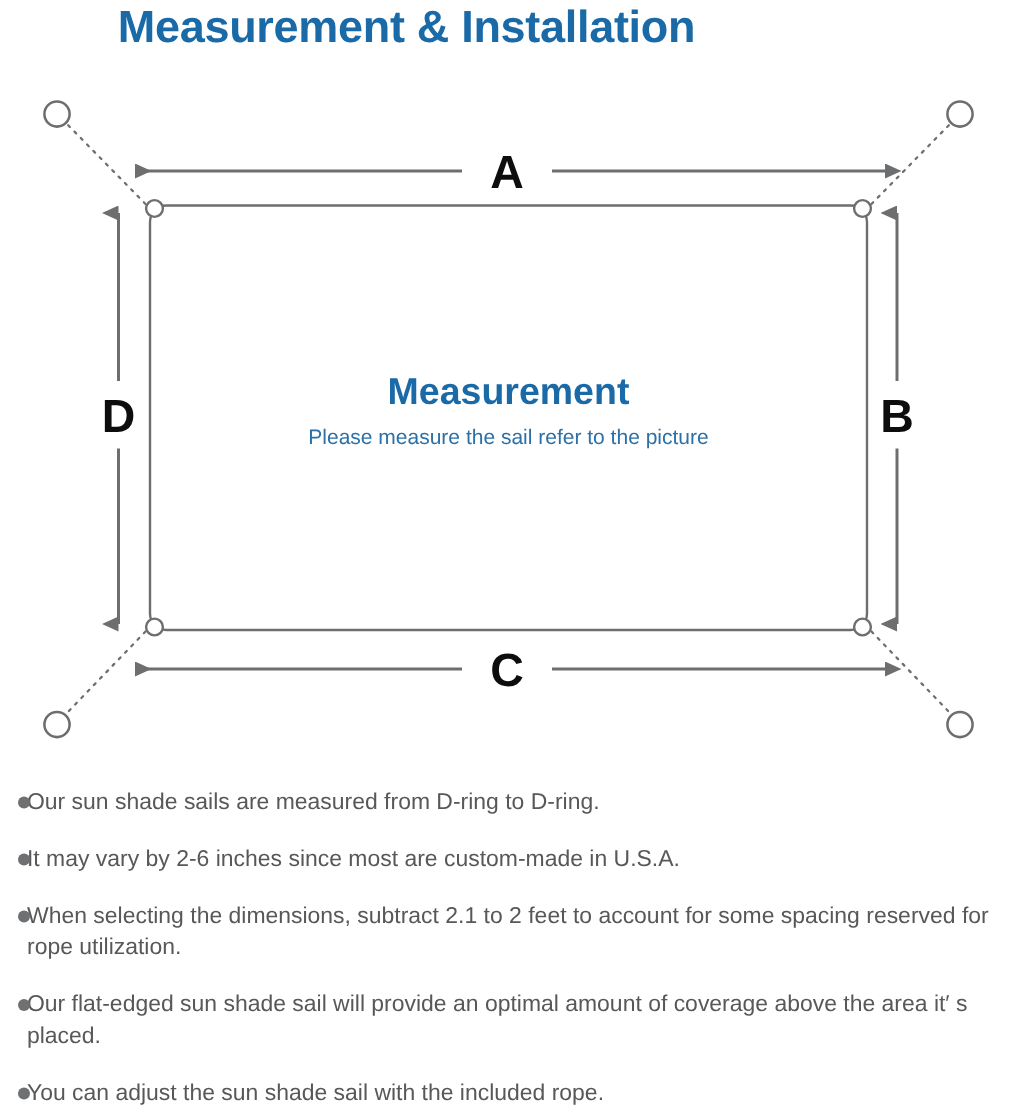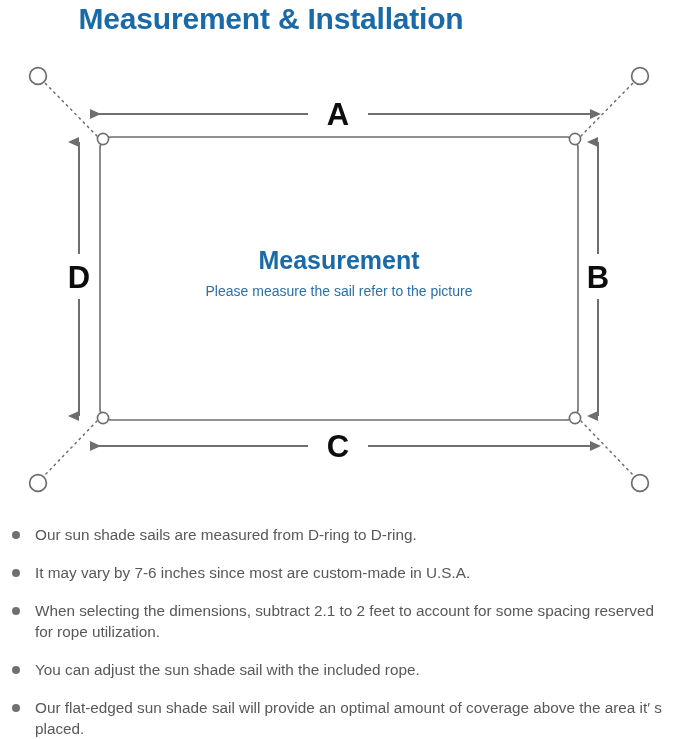--- a/index.html
+++ b/index.html
@@ -60,21 +60,21 @@
 
   #notes {
     position: absolute;
     top: 524px;
     left: 0;
     width: 679px;
     padding: 0;
   }
   .note-item {
     position: relative;
-    padding-left: 35px;
+    padding-left: 18px;
     padding-right: 8px;
     margin-bottom: 17px;
     font-size: 15.3px;
     line-height: 21px;
     color: #58585a;
   }
   .note-item .bullet {
     position: absolute;
     left: 12px;
     top: 7px;
@@ -146,27 +146,27 @@
   </svg>
 </div>
 
 <div id="notes">
   <div class="note-item">
     <span class="bullet"></span>
     <span>Our sun shade sails are measured from D-ring to D-ring.</span>
   </div>
   <div class="note-item">
     <span class="bullet"></span>
-    <span>It may vary by 7-6 inches since most are custom-made in U.S.A.</span>
+    <span>It may vary by 2-6 inches since most are custom-made in U.S.A.</span>
   </div>
   <div class="note-item">
     <span class="bullet"></span>
     <span>When selecting the dimensions, subtract 2.1 to 2 feet to account for some spacing reserved for rope utilization.</span>
   </div>
   <div class="note-item">
     <span class="bullet"></span>
-    <span>You can adjust the sun shade sail with the included rope.</span>
+    <span>Our flat-edged sun shade sail will provide an optimal amount of coverage above the area it′ s placed.</span>
   </div>
   <div class="note-item">
     <span class="bullet"></span>
-    <span>Our flat-edged sun shade sail will provide an optimal amount of coverage above the area it′ s placed.</span>
+    <span>You can adjust the sun shade sail with the included rope.</span>
   </div>
 </div>
 
 </body></html>

